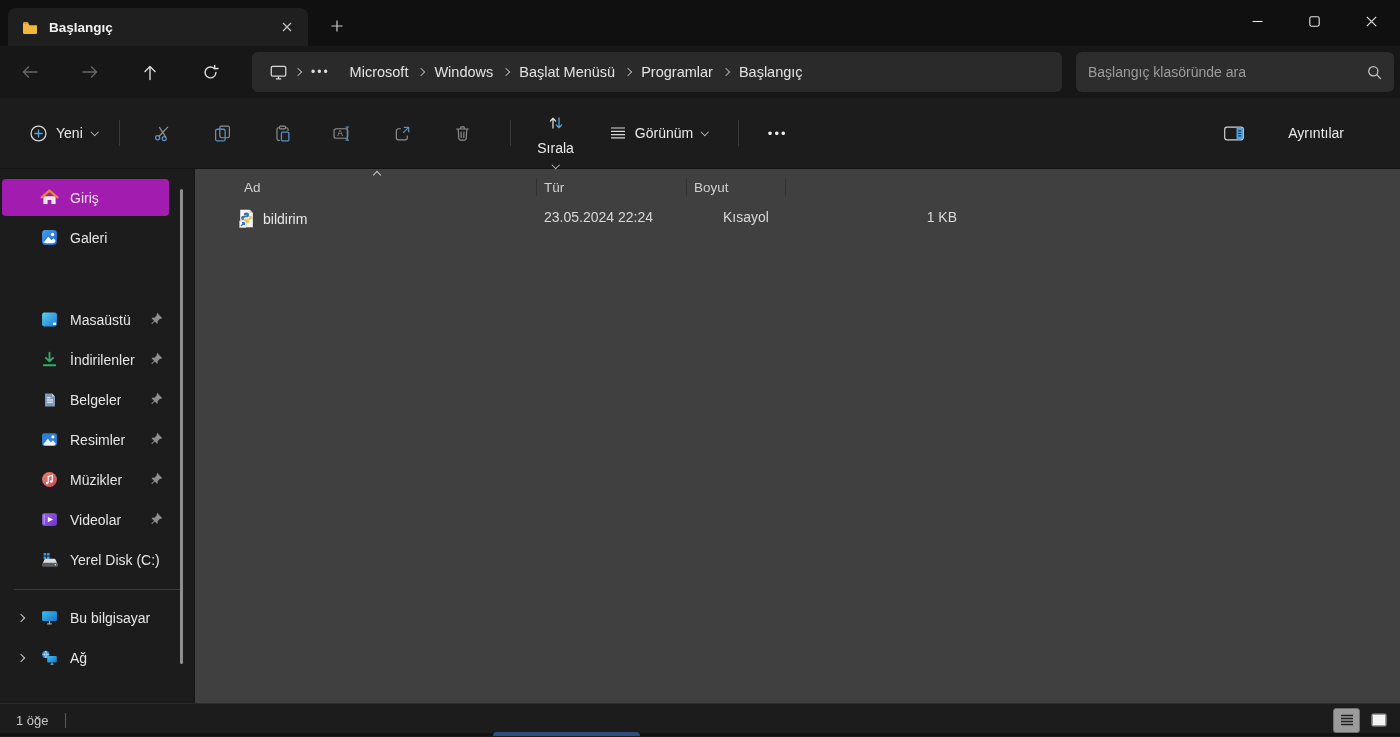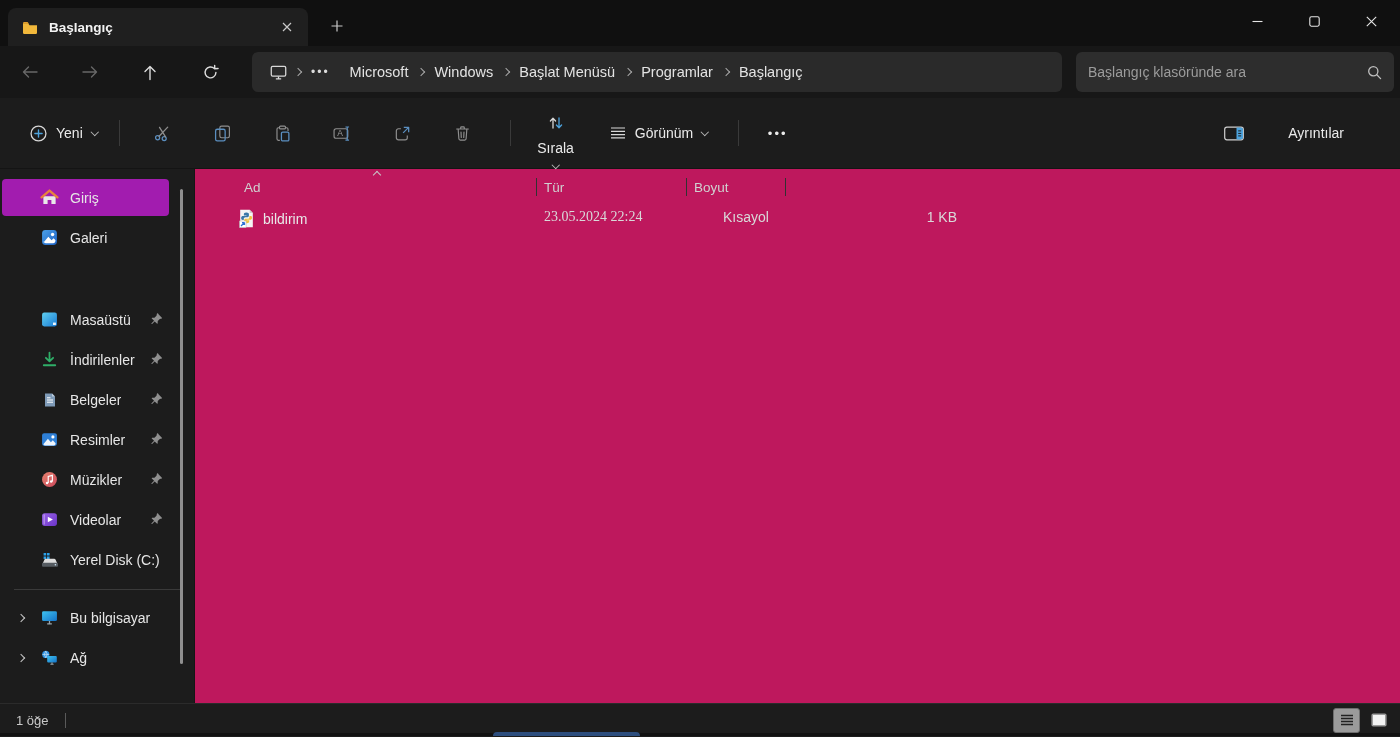--- a/index.html
+++ b/index.html
@@ -65,38 +65,38 @@
   .slot { width:38px; display:flex; justify-content:center; flex:none; }
   .slot .chev { border-color:#c8c8c8; }
   .side-icon { width:19px; display:flex; justify-content:center; flex:none; margin-right:11px; }
   .side-label { white-space:nowrap; overflow:hidden; }
   .pin { position:absolute; right:6px; top:12px; }
   .side-gap { height:42px; }
   .side-sep { border:none; border-top:1px solid #3a3a3a; margin:11px 14px 9px 14px; }
   .side-scroll { position:absolute; right:11px; top:20px; width:3px; height:475px;
                  background:#8f8f8f; border-radius:2px; }
 
-  .main { flex:1; background:#be185d; padding-top:2px; }
+  .main { flex:1; background:#404040; padding-top:2px; }
   .list-header { display:flex; height:32px; align-items:center; margin-left:24px;
                  color:#d0d0d0; font-size:13.5px; }
   .hcell { position:relative; height:100%; display:flex; align-items:center; padding-left:7px; }
   .hcell::after { content:""; position:absolute; right:0; top:7px; height:18px; width:1px; background:#323232; }
   .hcell.c-name { width:318px; padding-left:25px; }
   .hcell.c-date { width:179px; }
   .hcell.c-type { width:150px; }
   .hcell.c-size { width:99px; }
   .sort-up { position:absolute; top:1px; left:50%; margin-left:-4px; width:6px; height:6px;
              border-right:1.2px solid #c8c8c8; border-bottom:1.2px solid #c8c8c8;
              transform:rotate(-135deg); }
   .file-row { display:flex; height:35px; align-items:flex-start; margin-left:24px; margin-top:6px;
               font-size:14px; color:#d9d9d9; border-radius:3px; }
   .rcell { padding-left:7px; white-space:nowrap; overflow:hidden; }
   .rcell.c-name { width:318px; padding-left:0; display:flex; align-items:center; gap:7px; color:#e8e8e8; }
   .rcell.c-name .ficon { margin-left:18px; }
-  .rcell.c-date { width:179px;font-family:Liberation Serif, serif; }
+  .rcell.c-date { width:179px; }
   .rcell.c-type { width:150px; }
   .rcell.c-size { width:99px; text-align:right; padding-right:8px; }
 
   
   .statusbar { height:33px; background:#1c1c1c; border-top:1px solid #2b2b2b;
                display:flex; align-items:center; padding:0 8px 0 16px; font-size:13px; color:#c9c9c9;
                position:relative; }
   .sb-div { width:1px; height:15px; background:#5a5a5a; margin-left:16px; }
   .view-toggles { margin-left:auto; display:flex; gap:5px; align-items:center; }
   .vt { width:27px; height:25px; border-radius:3px; display:flex; align-items:center; justify-content:center; }

